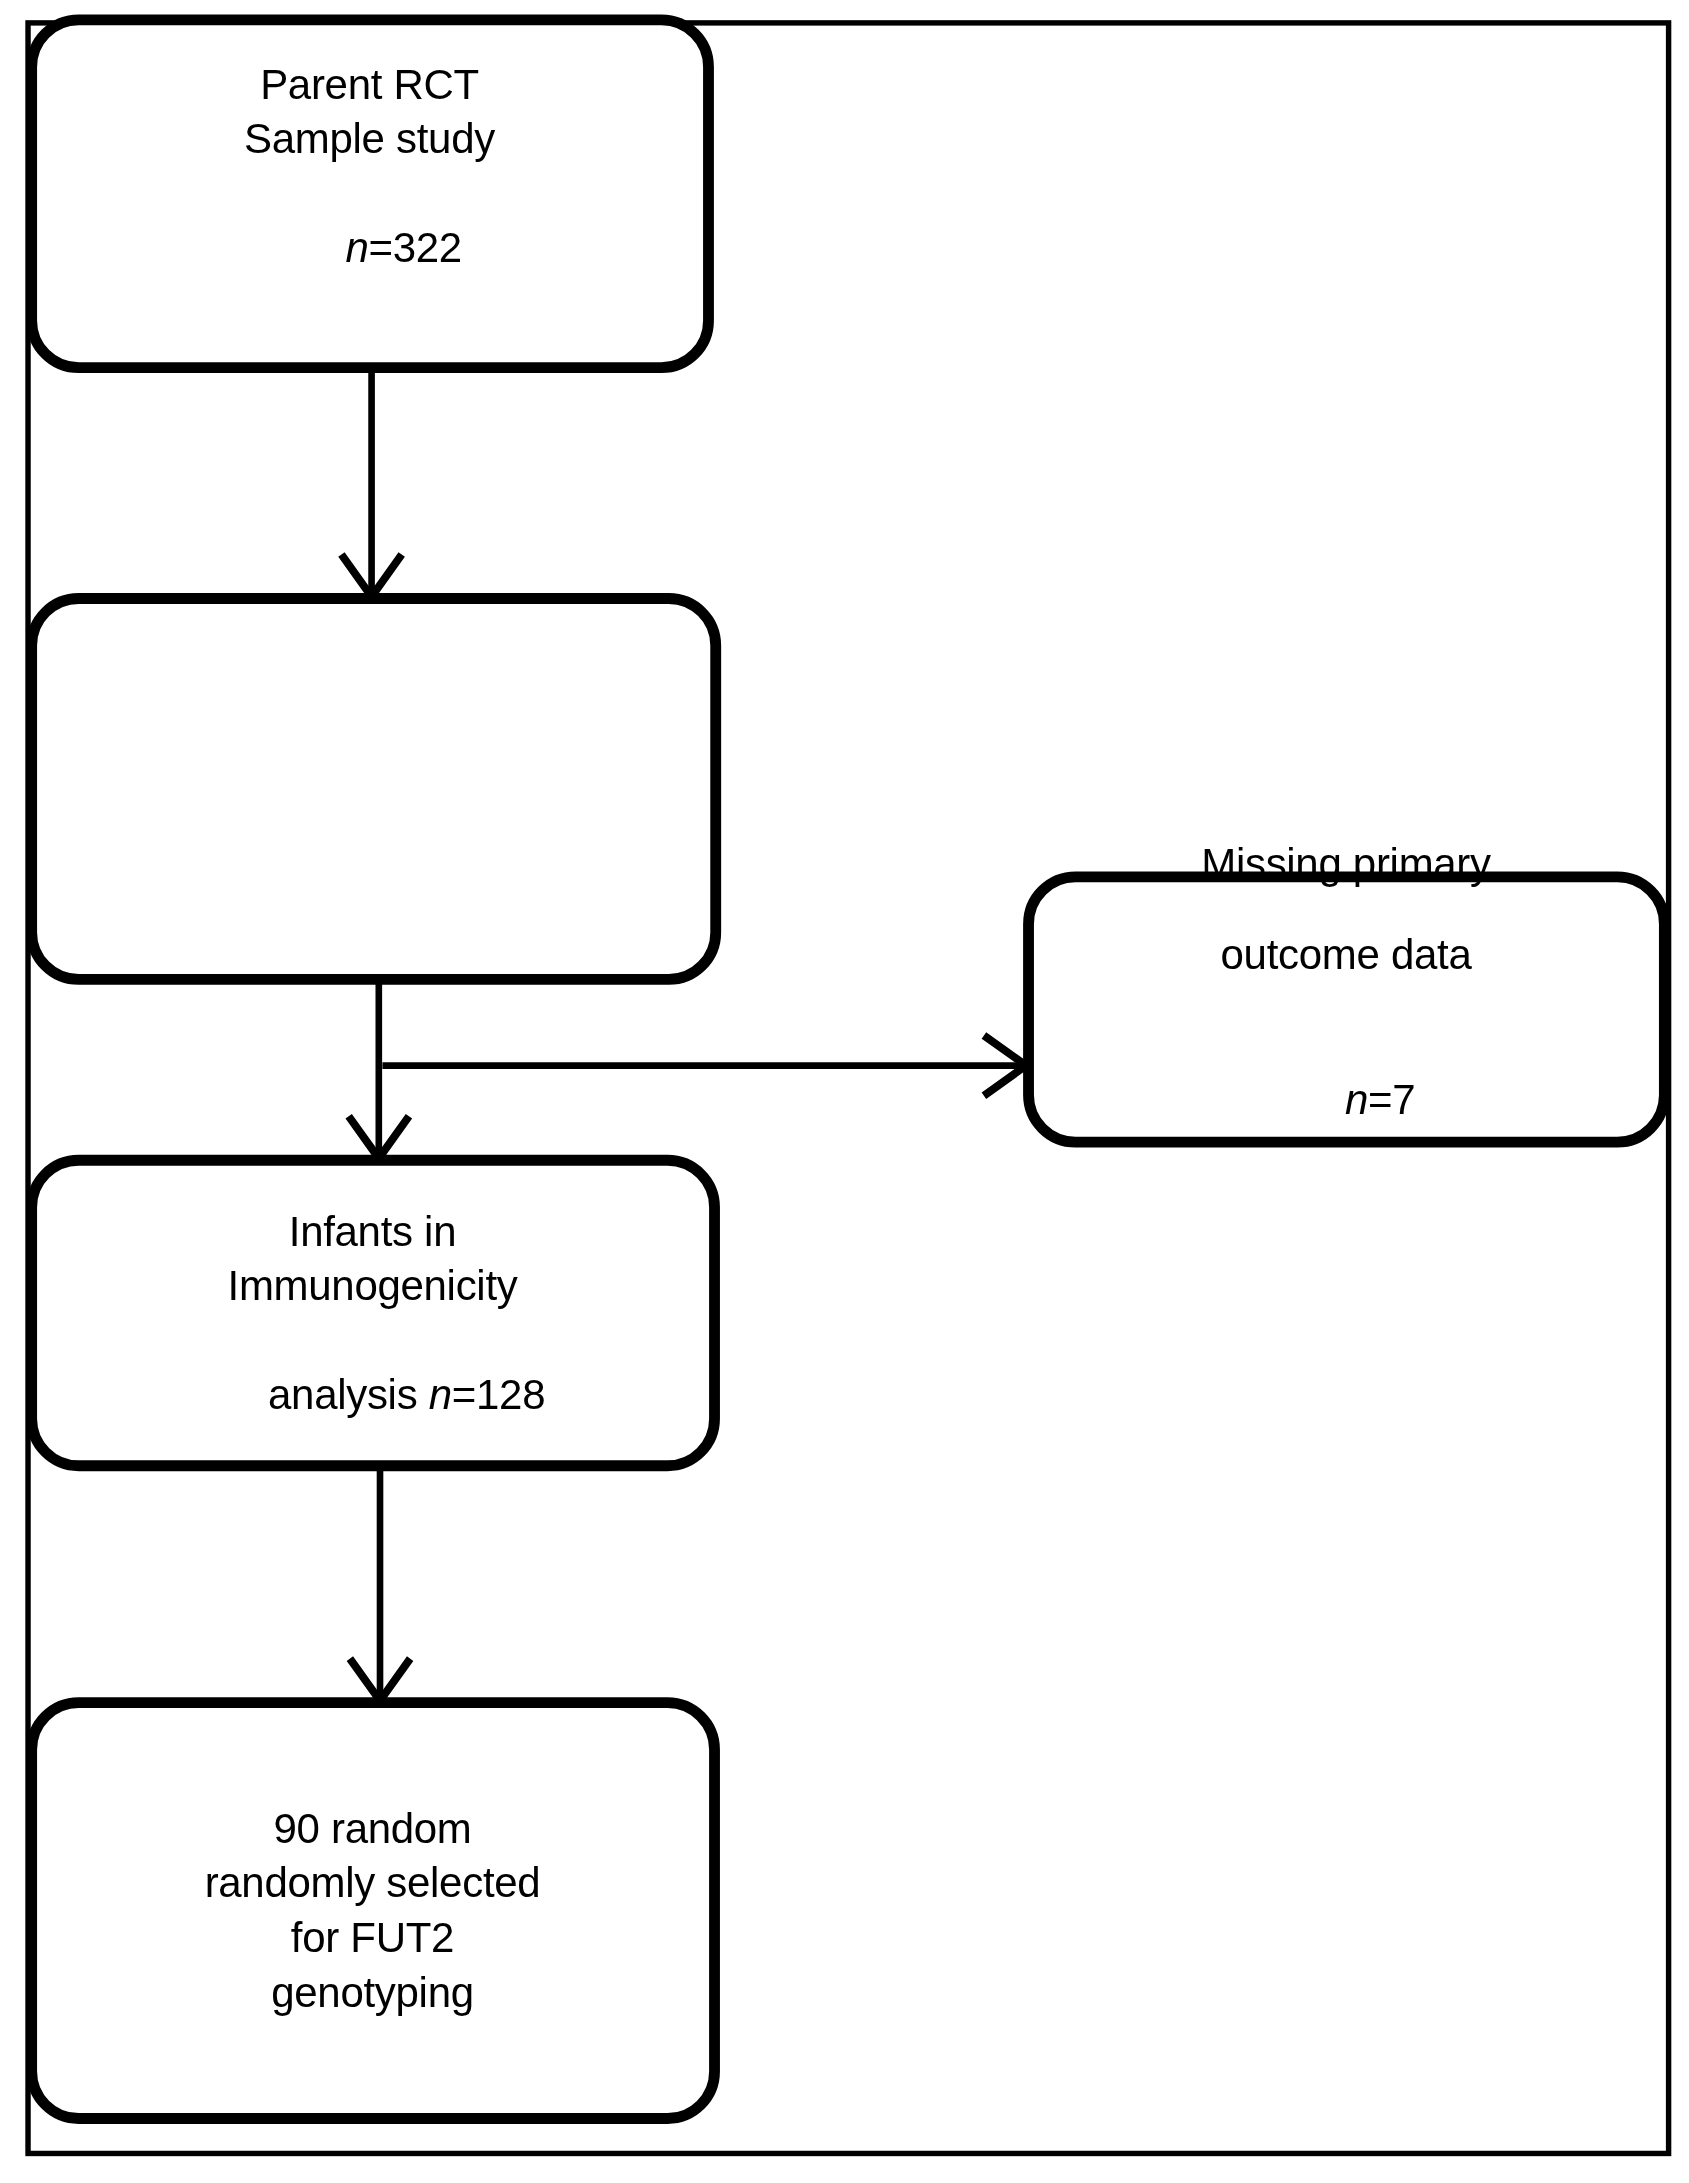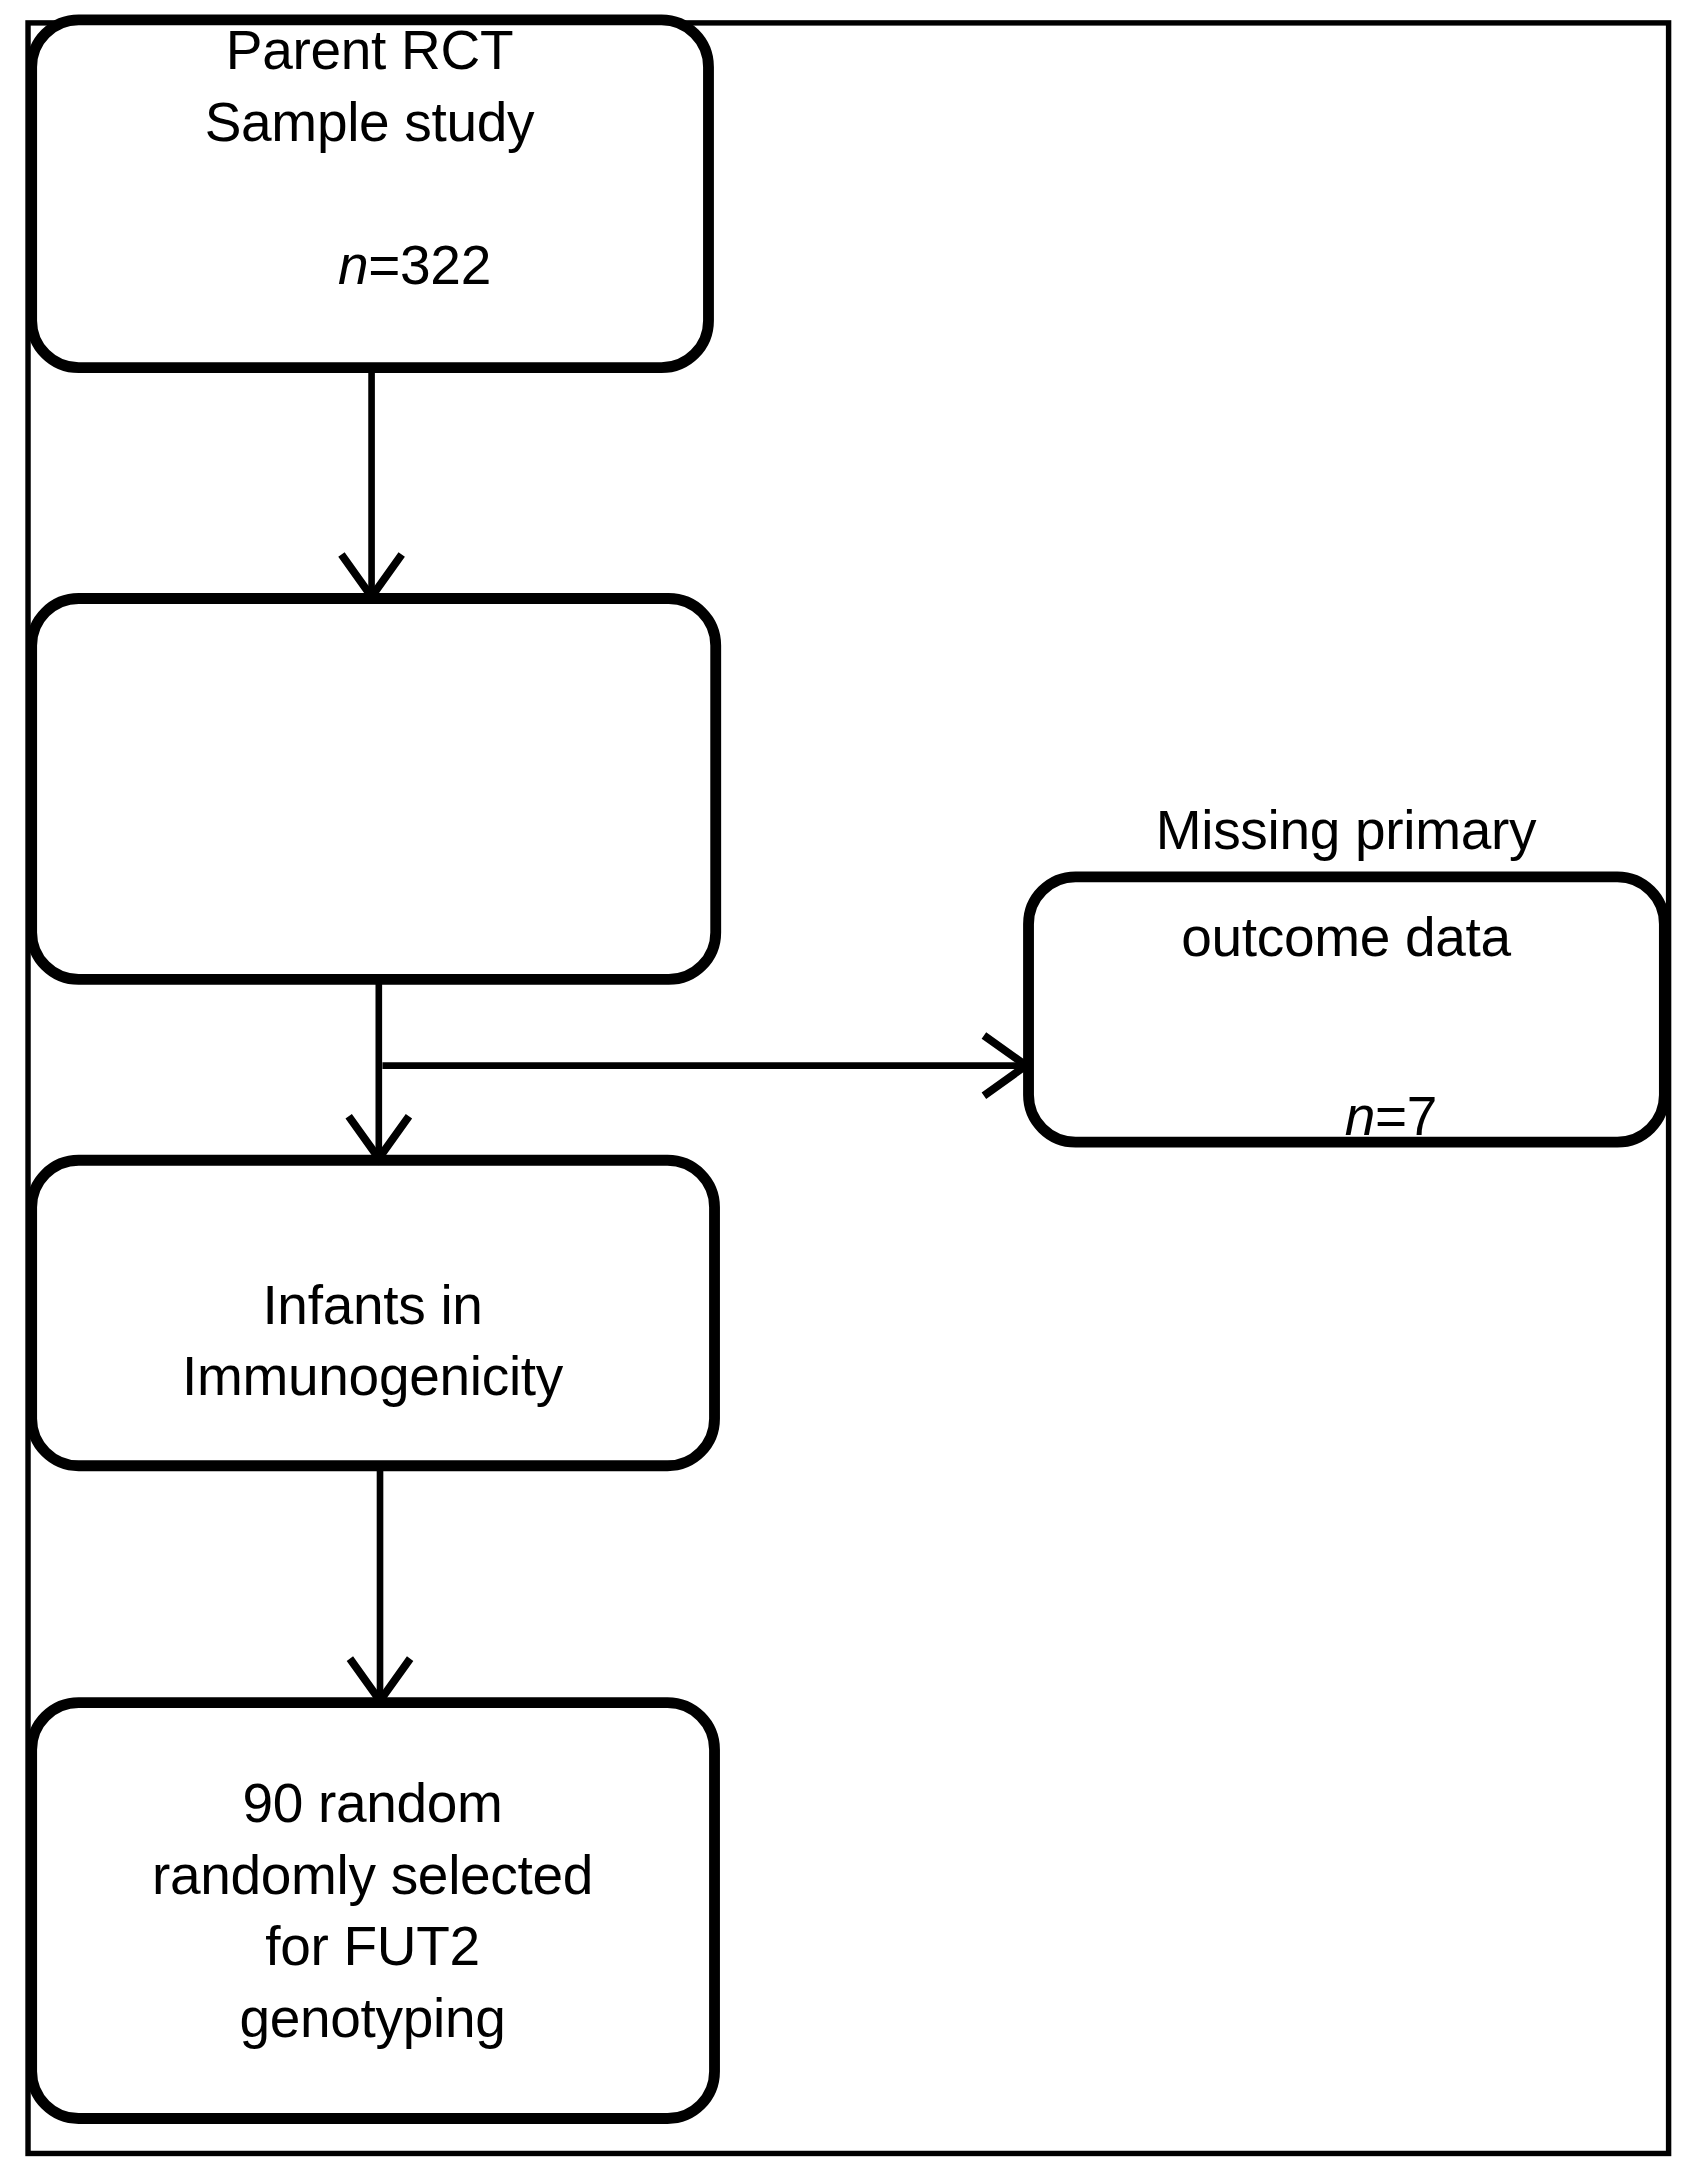--- a/index.html
+++ b/index.html
@@ -26,21 +26,21 @@
   }
   .node-text {
     position: absolute;
     display: flex;
     flex-direction: column;
     align-items: center;
     justify-content: center;
     text-align: center;
     color: #000000;
     font-family: "Liberation Sans", "DejaVu Sans", sans-serif;
-    font-size: 55px;
+    font-size: 42px;
     line-height: 1.30;
     letter-spacing: -0.3px;
     white-space: pre;
     pointer-events: none;
   }
   .node-line {
     display: block;
   }
   .ital {
     font-style: italic;
@@ -100,20 +100,23 @@
     <span class="node-line">Missing primary</span>
     <span class="node-line">outcome data</span>
     <span class="node-line">
       <span class="ital">n</span><span>=7</span>
     </span>
   </div>
 
   <div class="node-text" style="left:31px; top:1188px; width:683px; height:306px;">
     <span class="node-line">Infants in</span>
     <span class="node-line">Immunogenicity</span>
+    <span class="node-line">
+      <span>analysis </span><span class="ital">n</span><span>=128</span>
+    </span>
   </div>
 
   <div class="node-text" style="left:31px; top:1703px; width:683px; height:416px;">
     <span class="node-line">90 random</span>
     <span class="node-line">randomly selected</span>
     <span class="node-line">for FUT2</span>
     <span class="node-line">genotyping</span>
   </div>
 
 </div>

